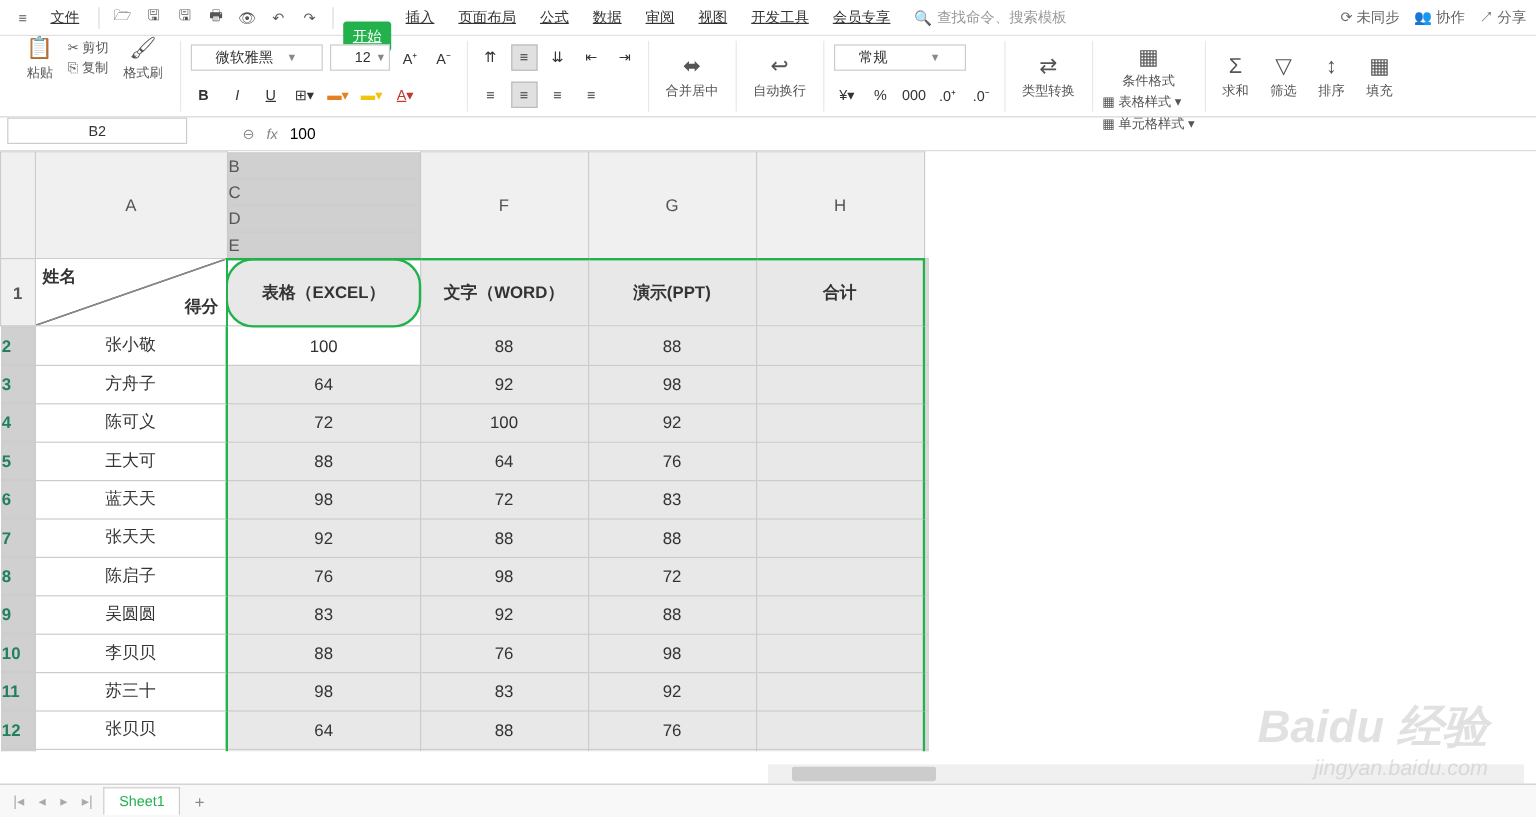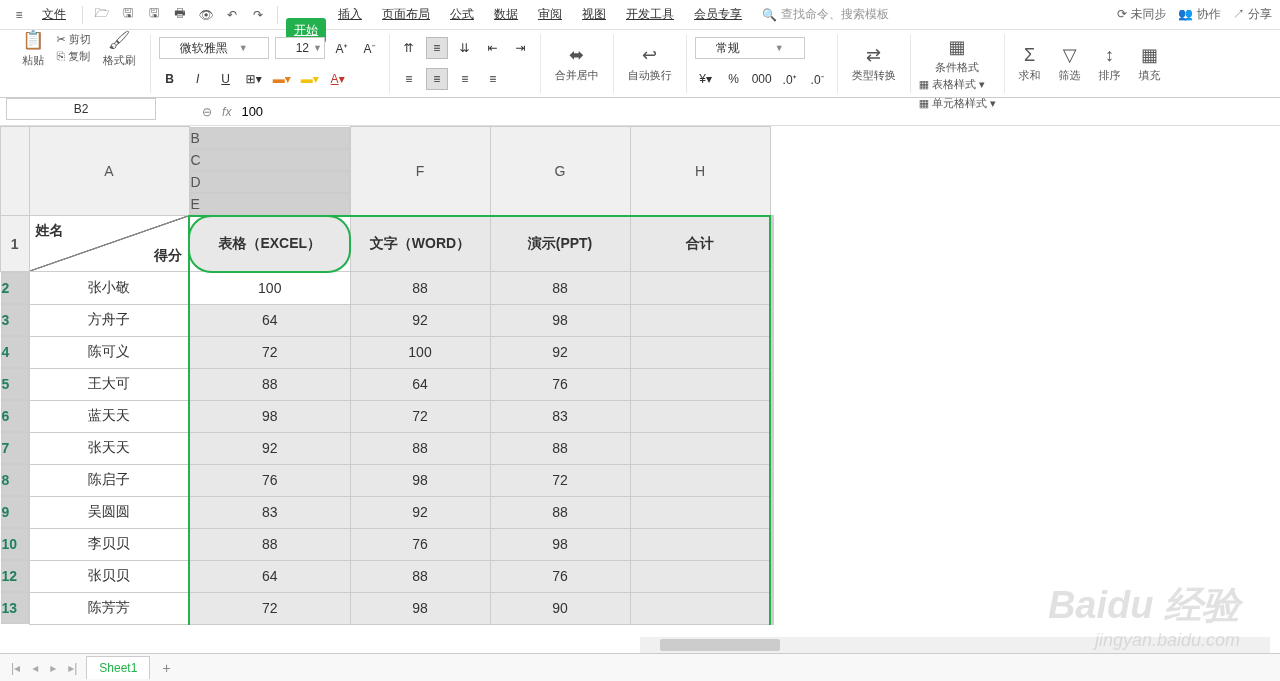--- a/index.html
+++ b/index.html
@@ -342,20 +342,31 @@
           <td>李贝贝</td>
           <td class="selrange " style="border-left: 2px solid rgb(34, 177, 76);">88</td>
           <td class="selrange">76</td>
           <td class="selrange">98</td>
           <td class="selrange" style="border-right: 2px solid rgb(34, 177, 76);"></td>
           <td></td>
           <td></td>
           <td></td>
         </tr>
         <tr>
+          <th class="rowhead sel">11</th>
+          <td>苏三十</td>
+          <td class="selrange " style="border-left: 2px solid rgb(34, 177, 76);">98</td>
+          <td class="selrange">83</td>
+          <td class="selrange">92</td>
+          <td class="selrange" style="border-right: 2px solid rgb(34, 177, 76);"></td>
+          <td></td>
+          <td></td>
+          <td></td>
+        </tr>
+        <tr>
           <th class="rowhead sel">12</th>
           <td>张贝贝</td>
           <td class="selrange " style="border-left: 2px solid rgb(34, 177, 76);">64</td>
           <td class="selrange">88</td>
           <td class="selrange">76</td>
           <td class="selrange" style="border-right: 2px solid rgb(34, 177, 76);"></td>
           <td></td>
           <td></td>
           <td></td>
         </tr>

